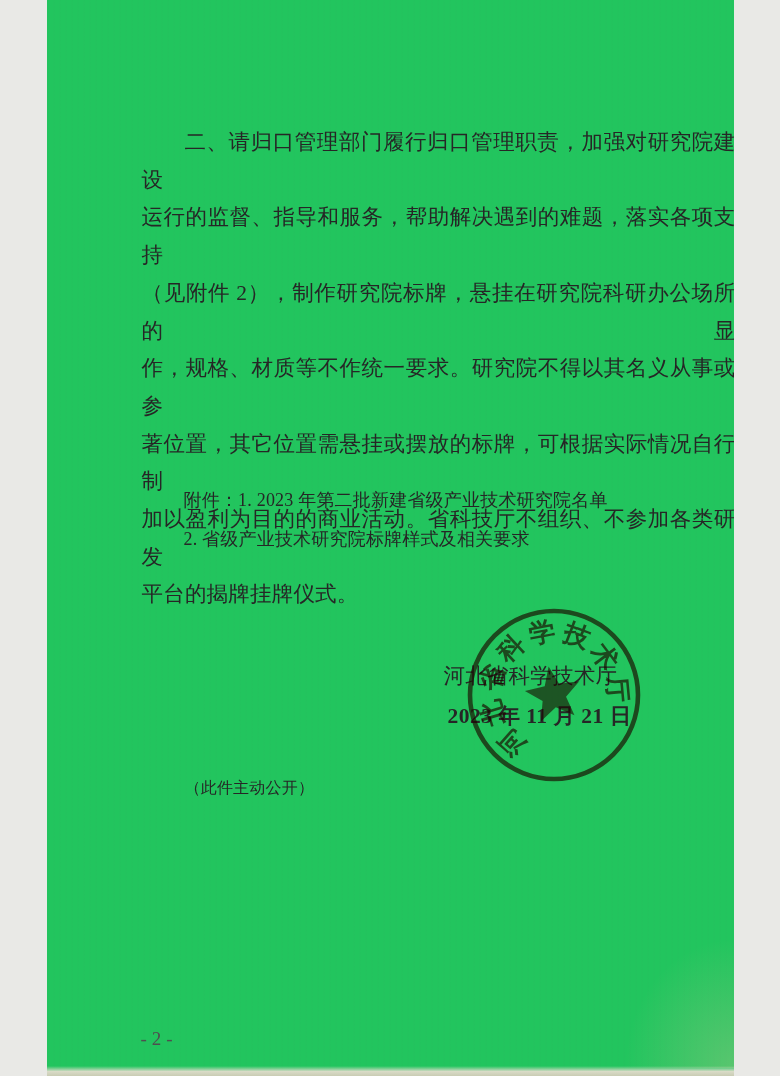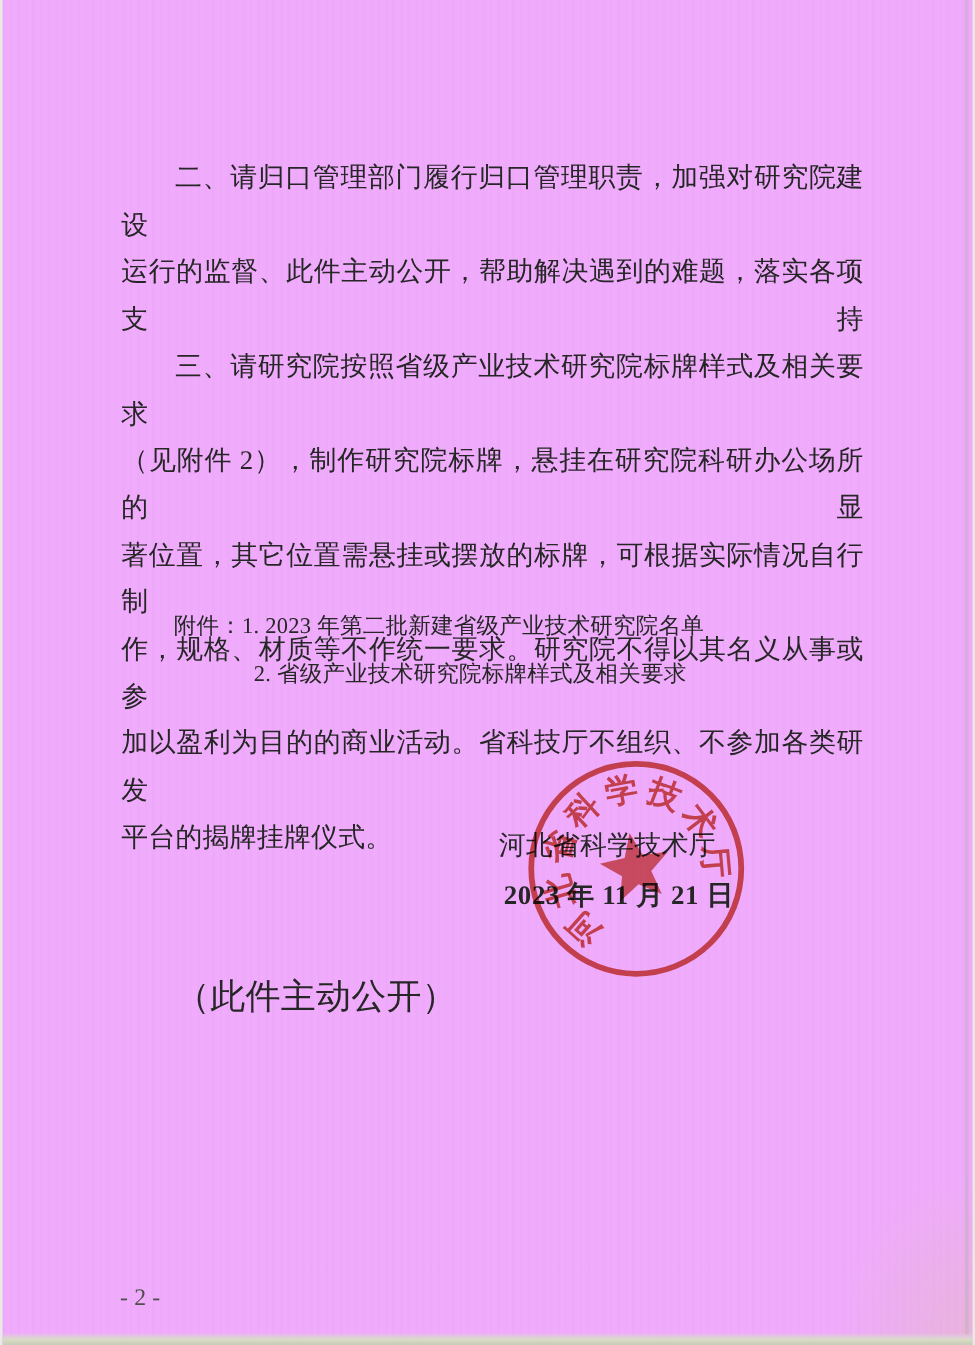--- a/index.html
+++ b/index.html
@@ -1,24 +1,24 @@
 <!DOCTYPE html>
 <html><head>
 <meta charset="utf-8">
 <style>
   * { margin: 0; padding: 0; box-sizing: border-box; }
   html, body { background: #e9e9e6; }
   body { font-family: "Liberation Serif", "DejaVu Serif", serif; }
 
   .page {
     position: relative;
-    width: 776px;
+    width: 687px;
     height: 1076px;
     margin: 0 auto;
-    background: #f0abfc;
+    background: #22c55e;
     overflow: hidden;
     color: #262626;
   }
 
   
   .paper-noise {
     position: absolute; inset: 0;
     background: repeating-linear-gradient(
       90deg,
       rgba(90,90,90,0.015) 0 2px,
@@ -56,21 +56,21 @@
 
   
   .attachment {
     position: absolute;
     left: 137px; top: 481px; width: 556px;
     font-size: 18px;
     line-height: 39px;
     letter-spacing: 0.2px;
   }
   .attachment-row { display: block; white-space: nowrap; }
-  .attachment-row.second { margin-left: 64px; }
+  .attachment-row.second { }
 
   
   .signature-agency {
     position: absolute; left: 397px; top: 661px;
     font-size: 21.5px; letter-spacing: 0.2px; white-space: nowrap;
   }
   .signature-date {
     position: absolute; left: 401px; top: 701px;
     font-size: 21.5px; letter-spacing: 0.5px; white-space: nowrap; font-weight: bold;
   }
@@ -79,43 +79,42 @@
   .seal {
     position: absolute; left: 412px; top: 600px;
     width: 190px; height: 190px;
     mix-blend-mode: multiply;
     opacity: 0.82;
     pointer-events: none;
   }
 
   .public-note {
     position: absolute; left: 138px; top: 778px;
-    font-size: 28px; letter-spacing: 0.2px; white-space: nowrap; font-family: Liberation Serif, serif;
+    font-size: 16px; letter-spacing: 0.2px; white-space: nowrap; font-family: Liberation Serif, serif;
   }
 
   .page-number {
     position: absolute; left: 94px; top: 1028px;
     font-size: 19px; letter-spacing: 5px; color: #4f4f4f;
     font-family: "Liberation Serif", "DejaVu Serif", serif;
   }
 </style>
 </head>
 <body>
 
 <div class="page">
 
   <div class="paper-noise"></div>
 
   <div class="doc-body">
     <span class="doc-line indent fill">二、请归口管理部门履行归口管理职责，加强对研究院建设</span>
-    <span class="doc-line fill">运行的监督、此件主动公开，帮助解决遇到的难题，落实各项支持</span>
-    <span class="doc-line indent fill">三、请研究院按照省级产业技术研究院标牌样式及相关要求</span>
+    <span class="doc-line fill">运行的监督、指导和服务，帮助解决遇到的难题，落实各项支持</span>
     <span class="doc-line fill">（见附件 2），制作研究院标牌，悬挂在研究院科研办公场所的显</span>
+    <span class="doc-line fill">作，规格、材质等不作统一要求。研究院不得以其名义从事或参</span>
     <span class="doc-line fill">著位置，其它位置需悬挂或摆放的标牌，可根据实际情况自行制</span>
-    <span class="doc-line fill">作，规格、材质等不作统一要求。研究院不得以其名义从事或参</span>
     <span class="doc-line fill">加以盈利为目的的商业活动。省科技厅不组织、不参加各类研发</span>
     <span class="doc-line">平台的揭牌挂牌仪式。</span>
   </div>
 
   <div class="attachment">
     <span class="attachment-row"><span>附件：</span><span>1. 2023 年第二批新建省级产业技术研究院名单</span></span>
     <span class="attachment-row second">2. 省级产业技术研究院标牌样式及相关要求</span>
   </div>
 
   <div class="signature-agency">河北省科学技术厅</div>

